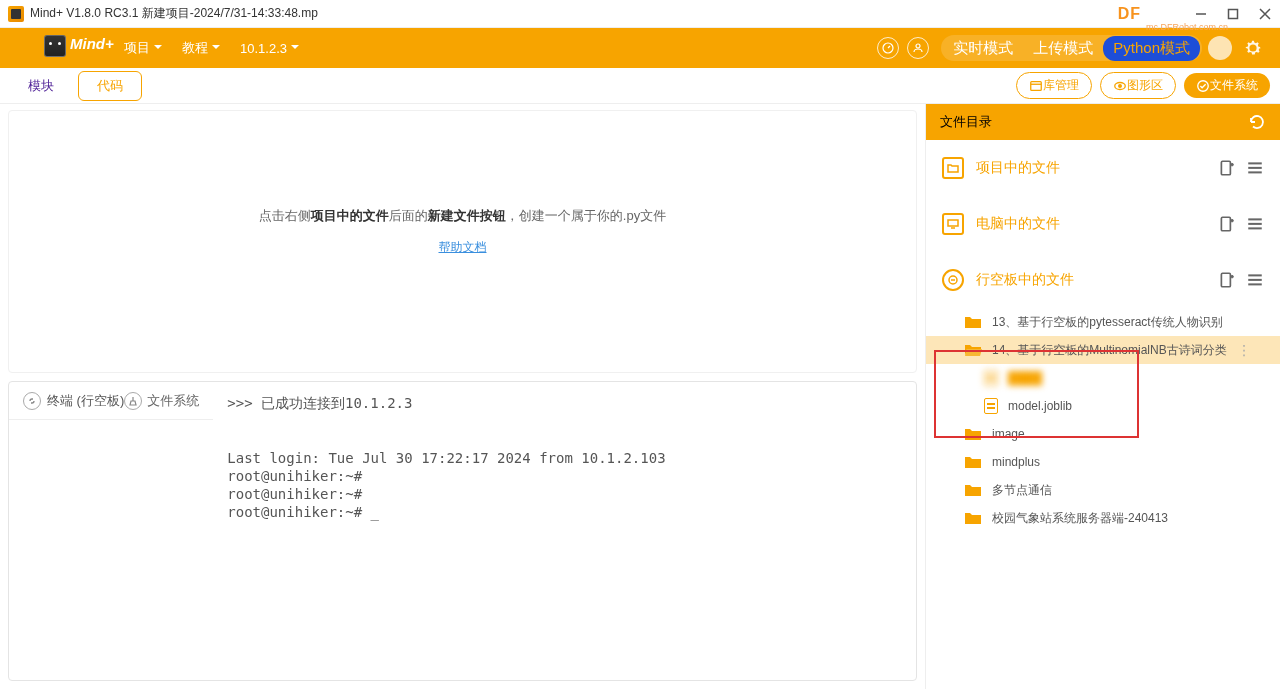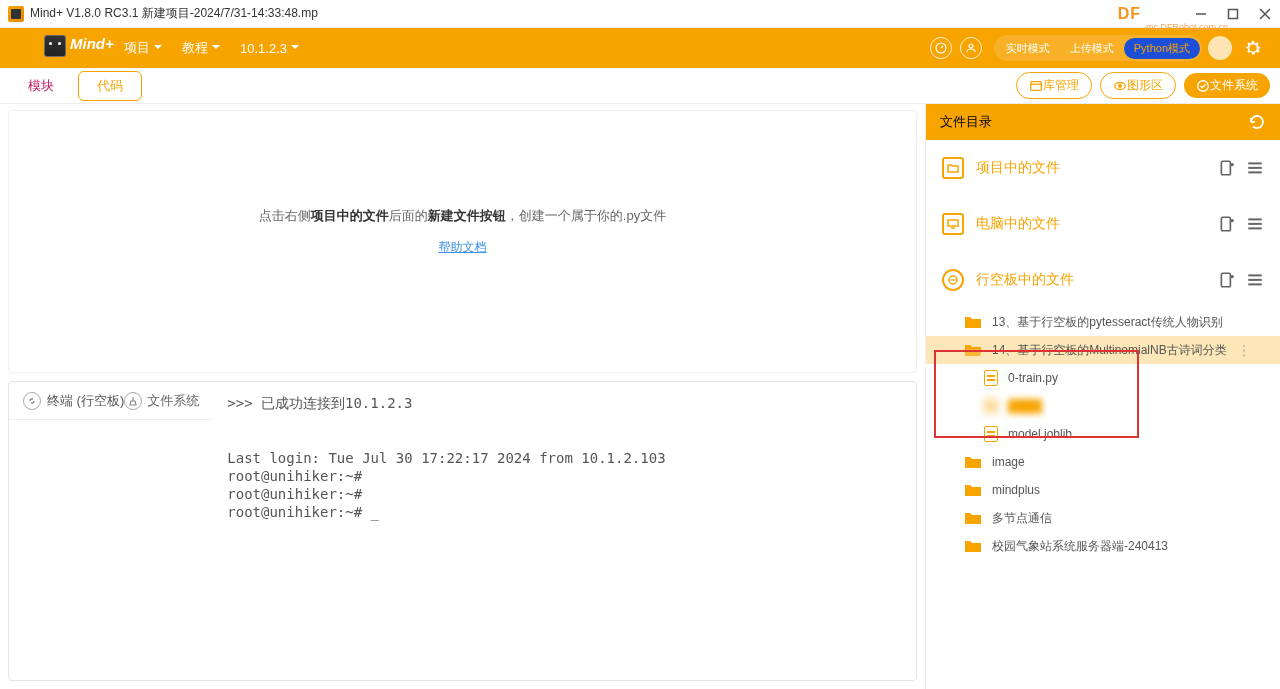--- a/index.html
+++ b/index.html
@@ -22,28 +22,28 @@
     .logo { width: 70px; height: 26px; display:flex; align-items:flex-start;margin-left:32px; }
     .logo-ico { width: 22px; height: 22px; background: linear-gradient(#333,#222); border-radius: 3px; margin-right: 4px; position:relative; border:1px solid rgba(255,255,255,.3);}
     .logo-ico::before{content:'';position:absolute;top:6px;left:4px;width:3px;height:3px;background:#fff;border-radius:50%}
     .logo-ico::after{content:'';position:absolute;top:6px;right:4px;width:3px;height:3px;background:#fff;border-radius:50%}
     .logo-text { color: #fff; font-weight: bold; font-size: 15px; font-style: italic;}
     .menu-item { padding: 0 10px; cursor: pointer; display: flex; align-items: center; gap: 4px; }
     .chev::after { content: ''; display: inline-block; border: 4px solid transparent; border-top-color: #fff; margin-top: 4px; }
     .toolbar-spacer { flex: 1; }
     .circle-icon { width: 22px; height: 22px; border-radius: 50%; border: 1.5px solid rgba(255,255,255,.8); margin: 0 4px; cursor: pointer; display:flex; align-items:center; justify-content:center;}
     .mode-group { display: flex; background: rgba(255,255,255,.15); border-radius: 14px; padding: 2px; margin-left: 8px; height: 26px; align-items:center;}
-    .mode-btn { padding: 3px 10px; font-size: 11px; color: #fff; cursor: pointer; border-radius: 12px; }
+    .mode-btn { padding: 3px 10px; font-size: 15px; color: #fff; cursor: pointer; border-radius: 12px; }
     .mode-btn.active { background: #1d4ed8; color: #f7a400; font-weight:500;}
     .avatar { width: 24px; height: 24px; border-radius: 50%; background: rgba(255,255,255,.7); margin: 0 6px; cursor: pointer;}
     .gear { width: 22px; height: 22px; margin: 0 4px; cursor: pointer; display:flex; align-items:center; justify-content:center;}
     
     
     .subbar { height: 36px; background: #fff; display: flex; align-items: center; padding: 0 10px; border-bottom: 1px solid #eee;}
-    .tab { padding: 5px 18px; font-size: 13px; color: #be185d; cursor: pointer; border-radius: 6px; margin-right: 6px;}
+    .tab { padding: 5px 18px; font-size: 13px; color: #4c1d95; cursor: pointer; border-radius: 6px; margin-right: 6px;}
     .tab.active { color: #f7a400; border: 1px solid #f7a400; }
     .subbar-spacer { flex: 1; }
     .pill { display: flex; align-items: center; gap: 0; padding: 4px 12px; border-radius: 14px; font-size: 12px; margin-left: 8px; cursor: pointer;}
     .pill.outline { border: 1.5px solid #f7a400; color: #f7a400; background:#fff;}
     .pill.solid { background: #f7a400; color: #fff; }
     .pill .pi { width: 14px; height: 14px; }
     
     
     .main { display: flex; height: calc(689px - 28px - 40px - 36px); }
     .left { flex: 1; display: flex; flex-direction: column; padding: 0 8px 8px 8px;}
@@ -296,24 +296,20 @@
       </div>
     <div class="tree-row selected">
         <svg class="folder-ico folder-svg" viewBox="0 0 18 14">
           <path d="M1 2h5l2 2h9v2H3l-2 7z"></path>
           <path d="M3 6h15l-2 7H1z" fill="#f7b733"></path>
         </svg>
         <span>14、基于行空板的MultinomialNB古诗词分类</span>
         <span class="dots">⋮</span>
       </div>
     <div class="tree-row sub">
-        <div class="file-ico"></div>
-        <span>0-train.py</span>
-      </div>
-    <div class="tree-row sub">
         <div class="file-ico blur"></div>
         <span class="blur">████</span>
       </div>
     <div class="tree-row sub">
         <div class="file-ico"></div>
         <span>model.joblib</span>
       </div>
     <div class="tree-row">
         <svg class="folder-ico folder-svg" viewBox="0 0 18 14">
           <path d="M1 2h5l2 2h9v9H1z"></path>

